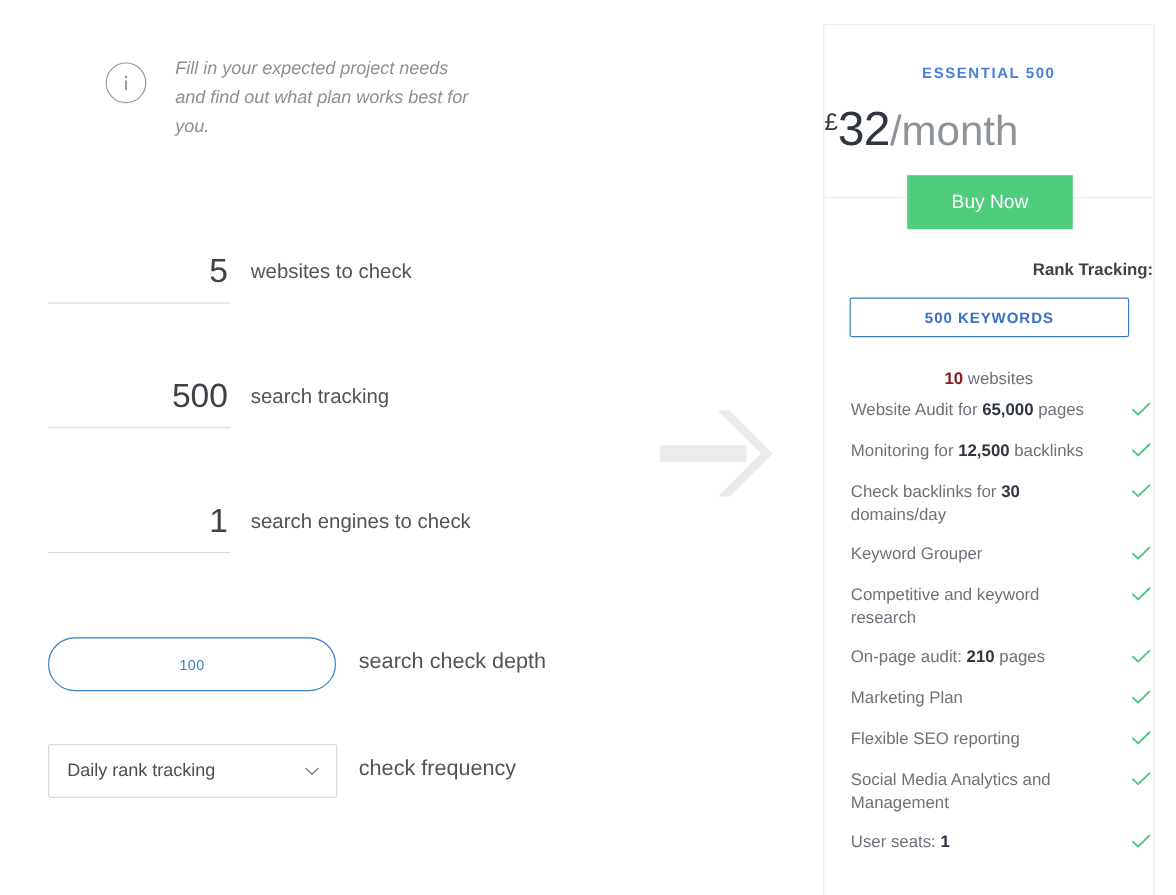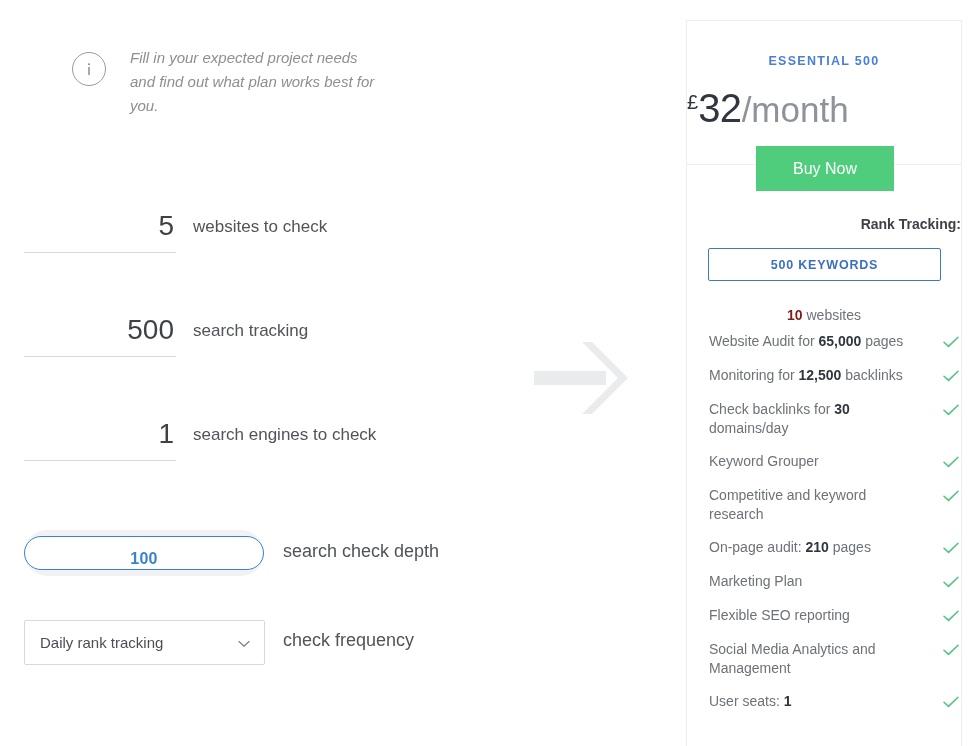--- a/index.html
+++ b/index.html
@@ -12,21 +12,21 @@
     height: 746px;
     position: relative;
     overflow: hidden;
     font-family: "Liberation Sans", sans-serif;
     -webkit-font-smoothing: antialiased;
   }
 
   
   #calculator-panel {
     position: absolute;
-    left: 0; top: 0;
+    left: 16px; top: 0;
     width: 686px;
     height: 746px;
   }
 
   
   #info-note {
     position: absolute;
     left: 72px;
     top: 46px;
     width: 330px;
@@ -106,25 +106,25 @@
     top: 0;
     width: 240px;
     height: 46px;
     background: #f1f2f4;
     border-radius: 23px;
     display: flex;
     align-items: center;
   }
   .toggle-opt {
     flex: 1 1 50%;
-    height: 34px;
+    height: 45px;
     line-height: 46px;
     text-align: center;
-    font-size: 16px;
-    font-weight: bold;
+    font-size: 12px;
+    font-weight: normal;
     letter-spacing: 0.3px;
     color: #3d4045;
     box-sizing: border-box;
     border-radius: 23px;
     cursor: pointer;
     user-select: none;
   }
   .toggle-opt.active {
     background: #ffffff;
     border: 1px solid #3b83c9;

